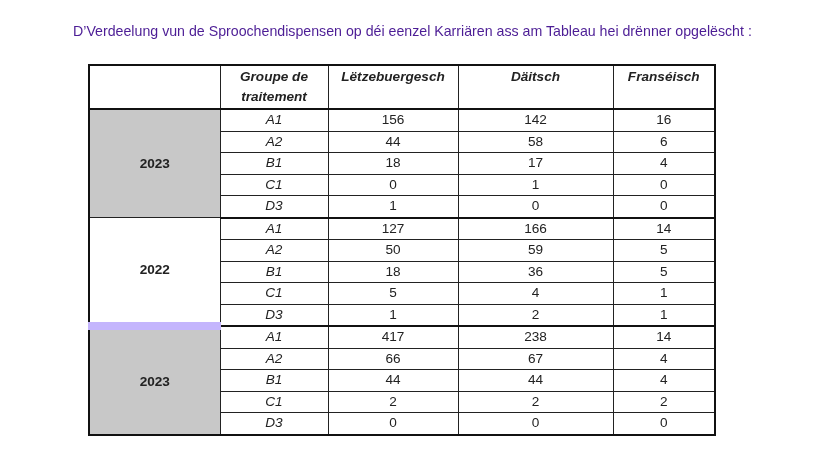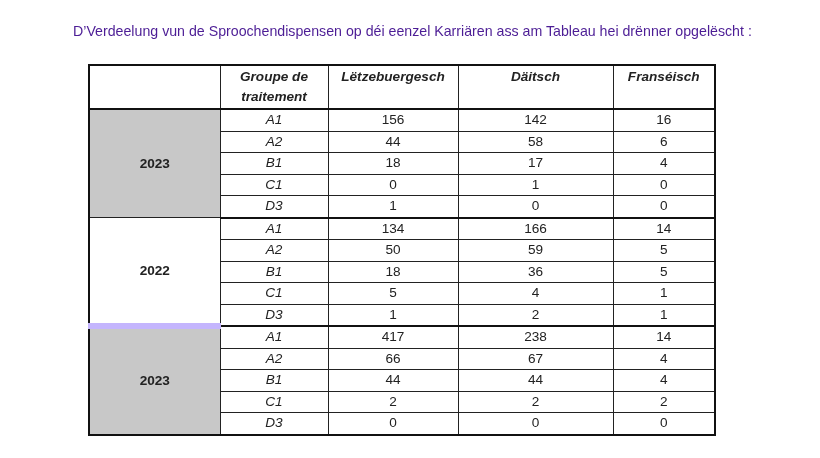--- a/index.html
+++ b/index.html
@@ -71,23 +71,23 @@
       <td>0</td>
     </tr>
     <tr class="group-end">
       <td class="grp">D3</td>
       <td>1</td>
       <td>0</td>
       <td>0</td>
     </tr>
 
     <tr>
-      <td class="year" rowspan="5" style="border-bottom:6px solid #c4b5fd;text-align:center;">2022</td>
+      <td class="year" rowspan="5" style="border-bottom:8px solid #c4b5fd;text-align:center;">2022</td>
       <td class="grp">A1</td>
-      <td>134</td>
+      <td>127</td>
       <td>166</td>
       <td>14</td>
     </tr>
     <tr>
       <td class="grp">A2</td>
       <td>50</td>
       <td>59</td>
       <td>5</td>
     </tr>
     <tr>

